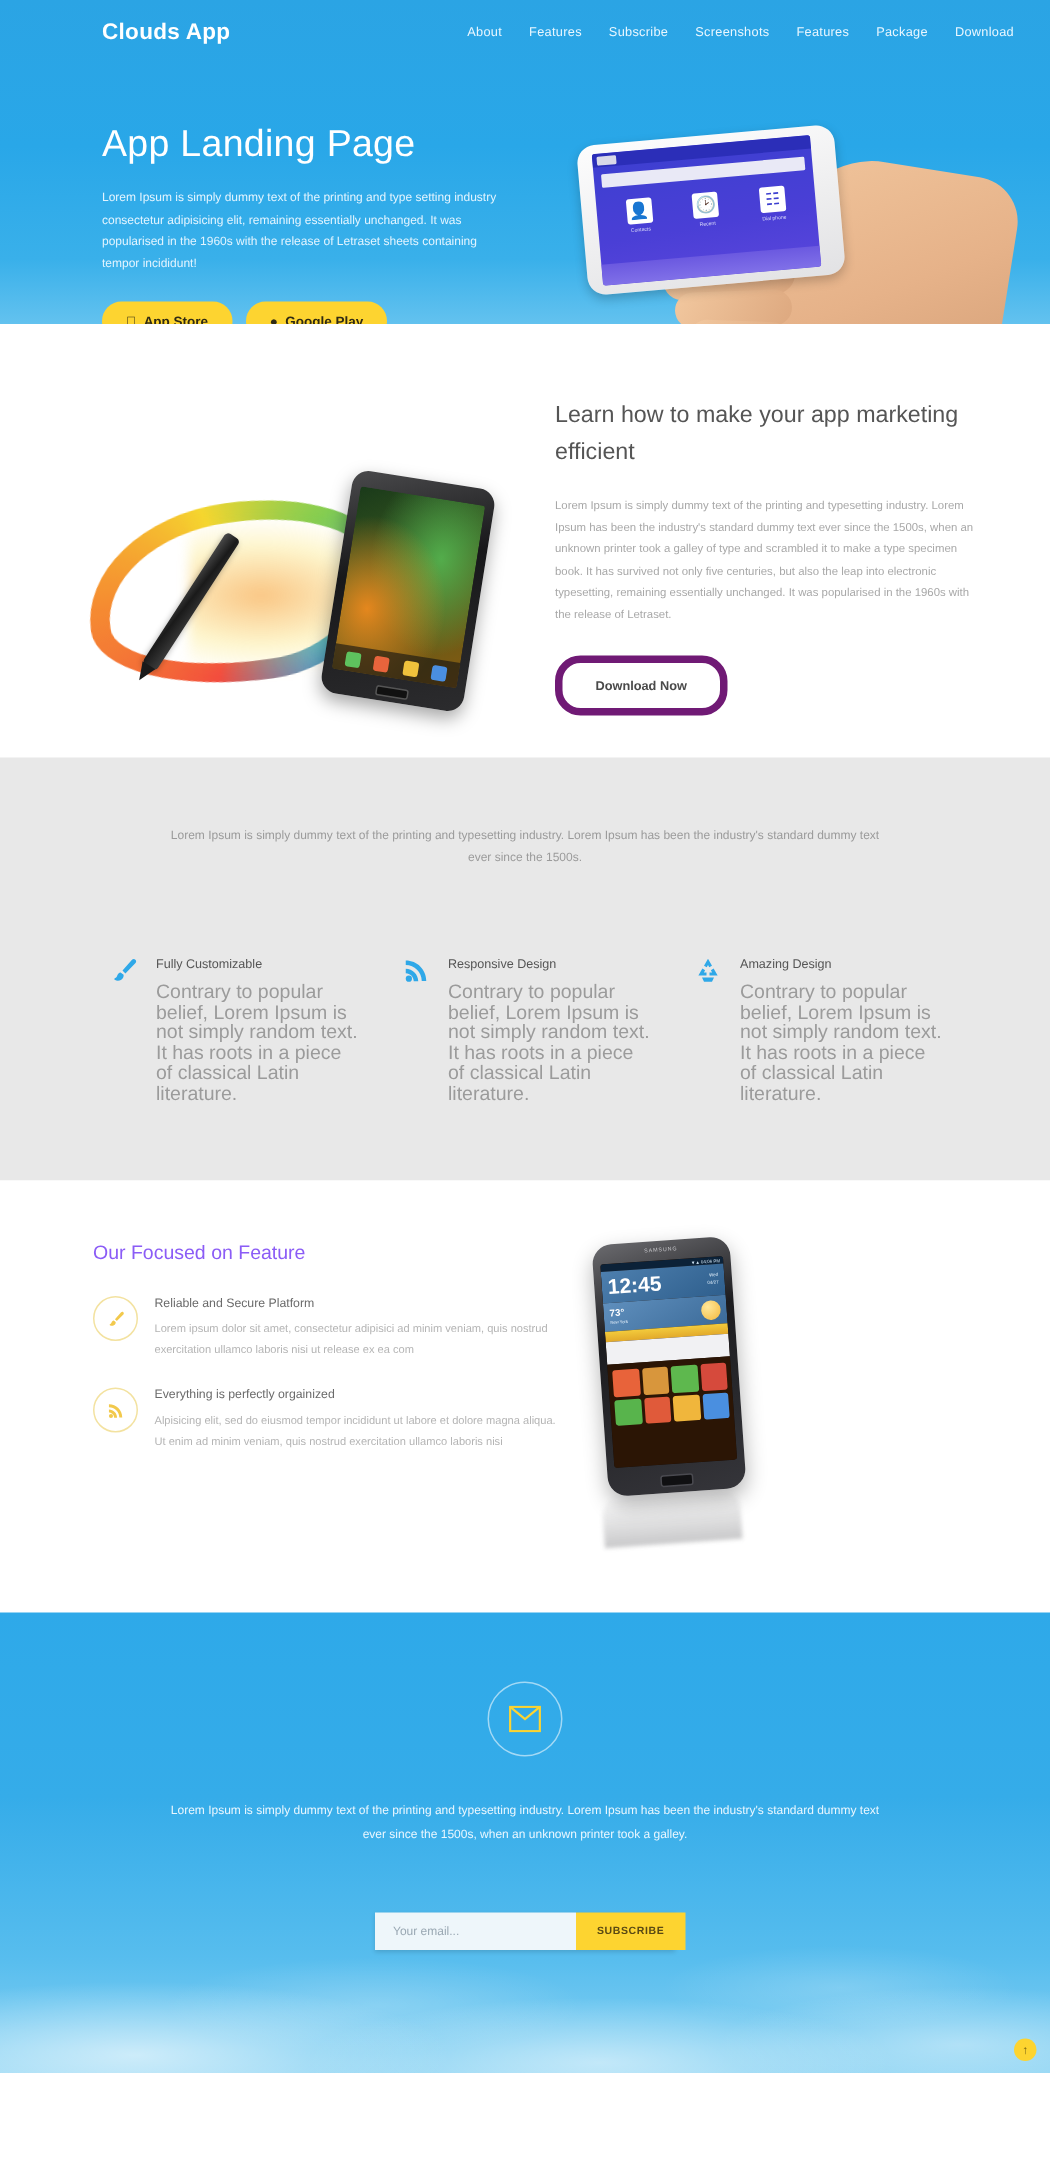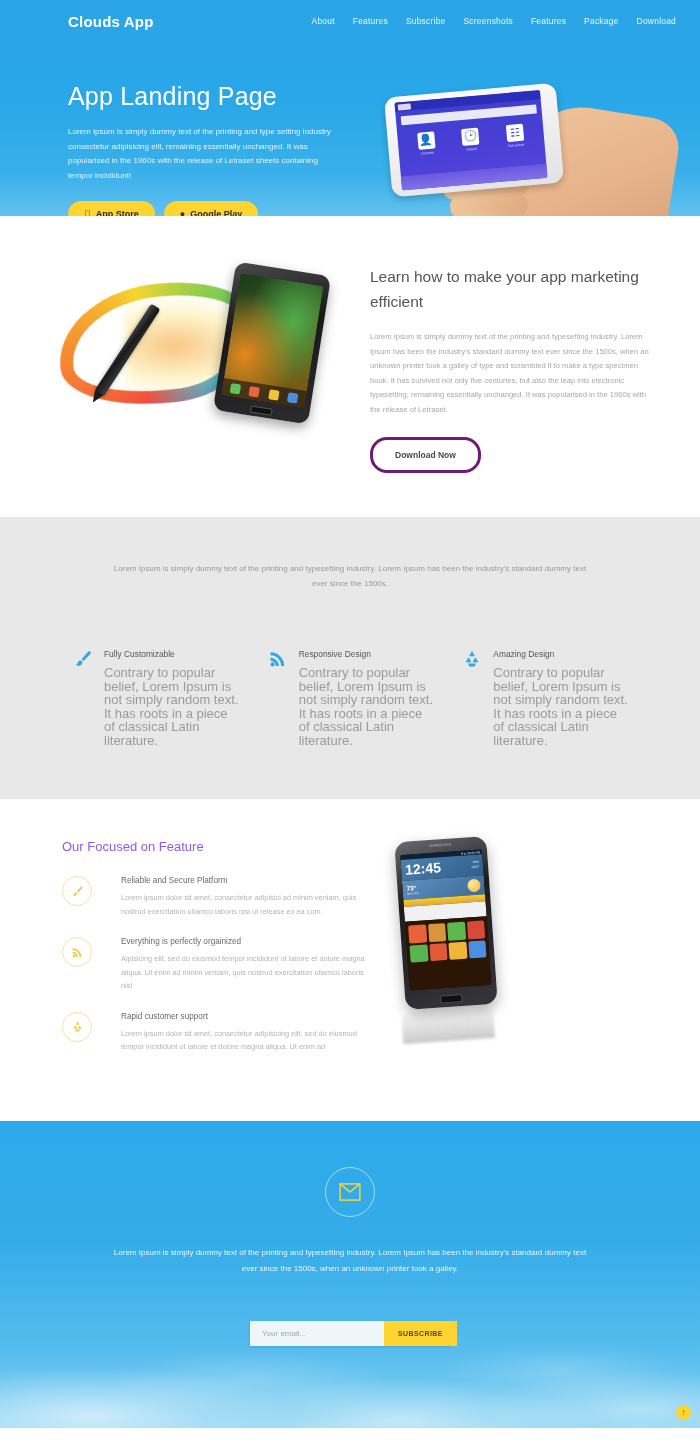--- a/index.html
+++ b/index.html
@@ -173,23 +173,23 @@
   .pl-ic-lbl { font-size: 3.4px; color: #dcdcfa; }
   .pl-bottom {
     position: absolute; bottom: 0; left: 0; right: 0;
     height: 14px; background: linear-gradient(#6b59e0, #8070e8);
   }
 
   
   .learn {
     width: 700px;
     background: #ffffff;
-    padding: 40px 0 44px;
+    padding: 40px 0 28px;
     display: flex;
-    align-items: flex-start;
+    align-items: flex-end;
   }
   .learn-img {
     width: 300px;
     height: 170px;
     margin-left: 48px;
     position: relative;
     flex: 0 0 auto;
   }
   .swoosh {
     position: absolute;
@@ -275,21 +275,21 @@
   .learn-body {
     font-size: 7.6px;
     line-height: 14.5px;
     color: #a8a8a8;
     margin-bottom: 20px;
   }
   .btn-outline {
     display: inline-flex;
     align-items: center;
     justify-content: center;
-    border: 3px solid #701a75;
+    border: 5px solid #701a75;
     background: #ffffff;
     color: #4a4a4a;
     border-radius: 17px;
     font-size: 8.5px;
     font-weight: bold;
     padding: 10px 22px;
     cursor: pointer;
     font-family: "Liberation Sans", sans-serif;
   }
 
@@ -347,21 +347,21 @@
     display: flex;
     align-items: flex-start;
   }
   .focused-left { width: 310px; margin-left: 62px; }
   .focused-title {
     font-size: 13px;
     font-weight: normal;
     color: #8b5cf6;
     margin-bottom: 22px;
   }
-  .foc-item { display: flex; gap: 29px; margin-bottom: 19px; }
+  .foc-item { display: flex; gap: 11px; margin-bottom: 19px; }
   .foc-circle {
     flex: 0 0 auto;
     width: 30px; height: 30px;
     border: 1px solid #f3e2a0;
     border-radius: 50%;
     display: flex; align-items: center; justify-content: center;
     color: #f2c94c;
   }
   .foc-circle svg { width: 13px; height: 13px; display: block; }
   .foc-h {
@@ -690,31 +690,20 @@
             <circle cx="5.5" cy="18.5" r="2.5"></circle>
             <path d="M3 10.5v3.6c3.5 0 6.4 2.9 6.4 6.4H13c0-5.5-4.5-10-10-10zM3 4v3.6c7 0 12.8 5.7 12.8 12.8h3.6C19.4 11.2 12.1 4 3 4z"></path>
           </svg>
       </div>
       <div>
         <div class="foc-h">Everything is perfectly orgainized</div>
         <div class="foc-p">Alpisicing elit, sed do eiusmod tempor incididunt ut labore et dolore magna aliqua. Ut enim ad minim veniam, quis nostrud exercitation ullamco laboris nisi</div>
       </div>
     </div>
 
-    <div class="foc-item">
-      <div class="foc-circle">
-        <svg viewBox="0 0 24 24" fill="currentColor">
-            <path d="M12 2.5l3.2 5.6-2.2 1.3-1-1.8-1 1.8-2.2-1.3L12 2.5zM4.3 16l3.2-5.6 2.2 1.3-1 1.8h2.1v2.5H4.3zm15.4 0h-6.5v-2.5h2.1l-1-1.8 2.2-1.3L19.7 16zM7.2 17.5h9.6L15.2 21H8.8l-1.6-3.5z"></path>
-          </svg>
-      </div>
-      <div>
-        <div class="foc-h">Rapid customer support</div>
-        <div class="foc-p">Lorem ipsum dolor sit amet, consectetur adipisicing elit, sed do eiusmod tempor incididunt ut labore et dolore magna aliqua. Ut enim ad</div>
-      </div>
-    </div>
   </div>
 
   <div class="focused-right">
     <div class="samsung">
       <div class="sam-brand">SAMSUNG</div>
       <div class="sam-screen">
         <div class="sam-status">▼▲ 04:06 PM</div>
         <div class="sam-clock-w">
           <div class="sam-time">12:45</div>
           <div class="sam-date">

